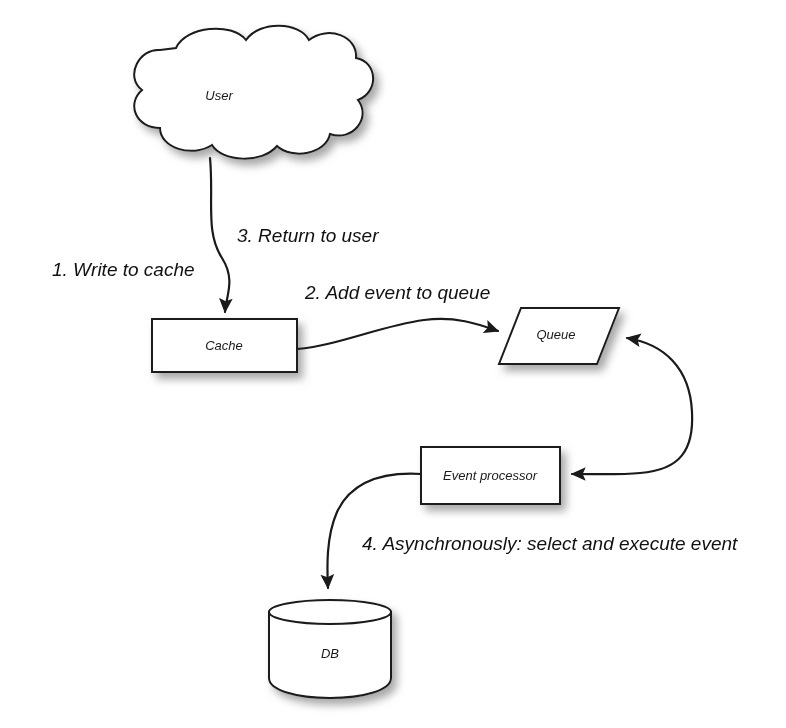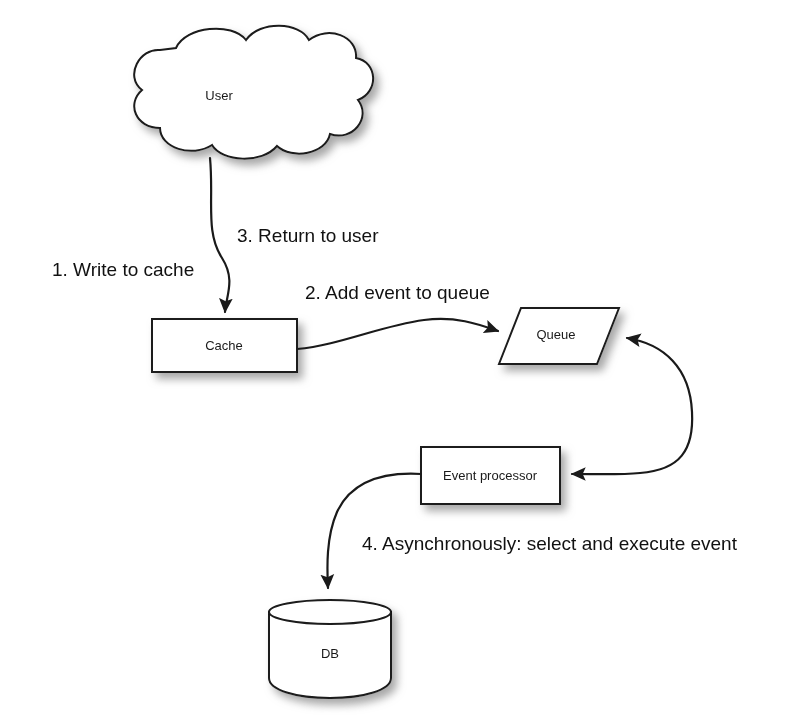--- a/index.html
+++ b/index.html
@@ -10,20 +10,21 @@
   body {
     font-family: "Liberation Sans", sans-serif;
     -webkit-font-smoothing: antialiased;
   }
   #canvas {
     position: relative;
     width: 786px;
     height: 728px;
     background: #ffffff;
     overflow: hidden;
+    font-style: italic;
   }
   #diagram-svg {
     position: absolute;
     top: 0;
     left: 0;
     width: 786px;
     height: 728px;
   }
   .node-label {
     font-family: "Liberation Sans", sans-serif;

